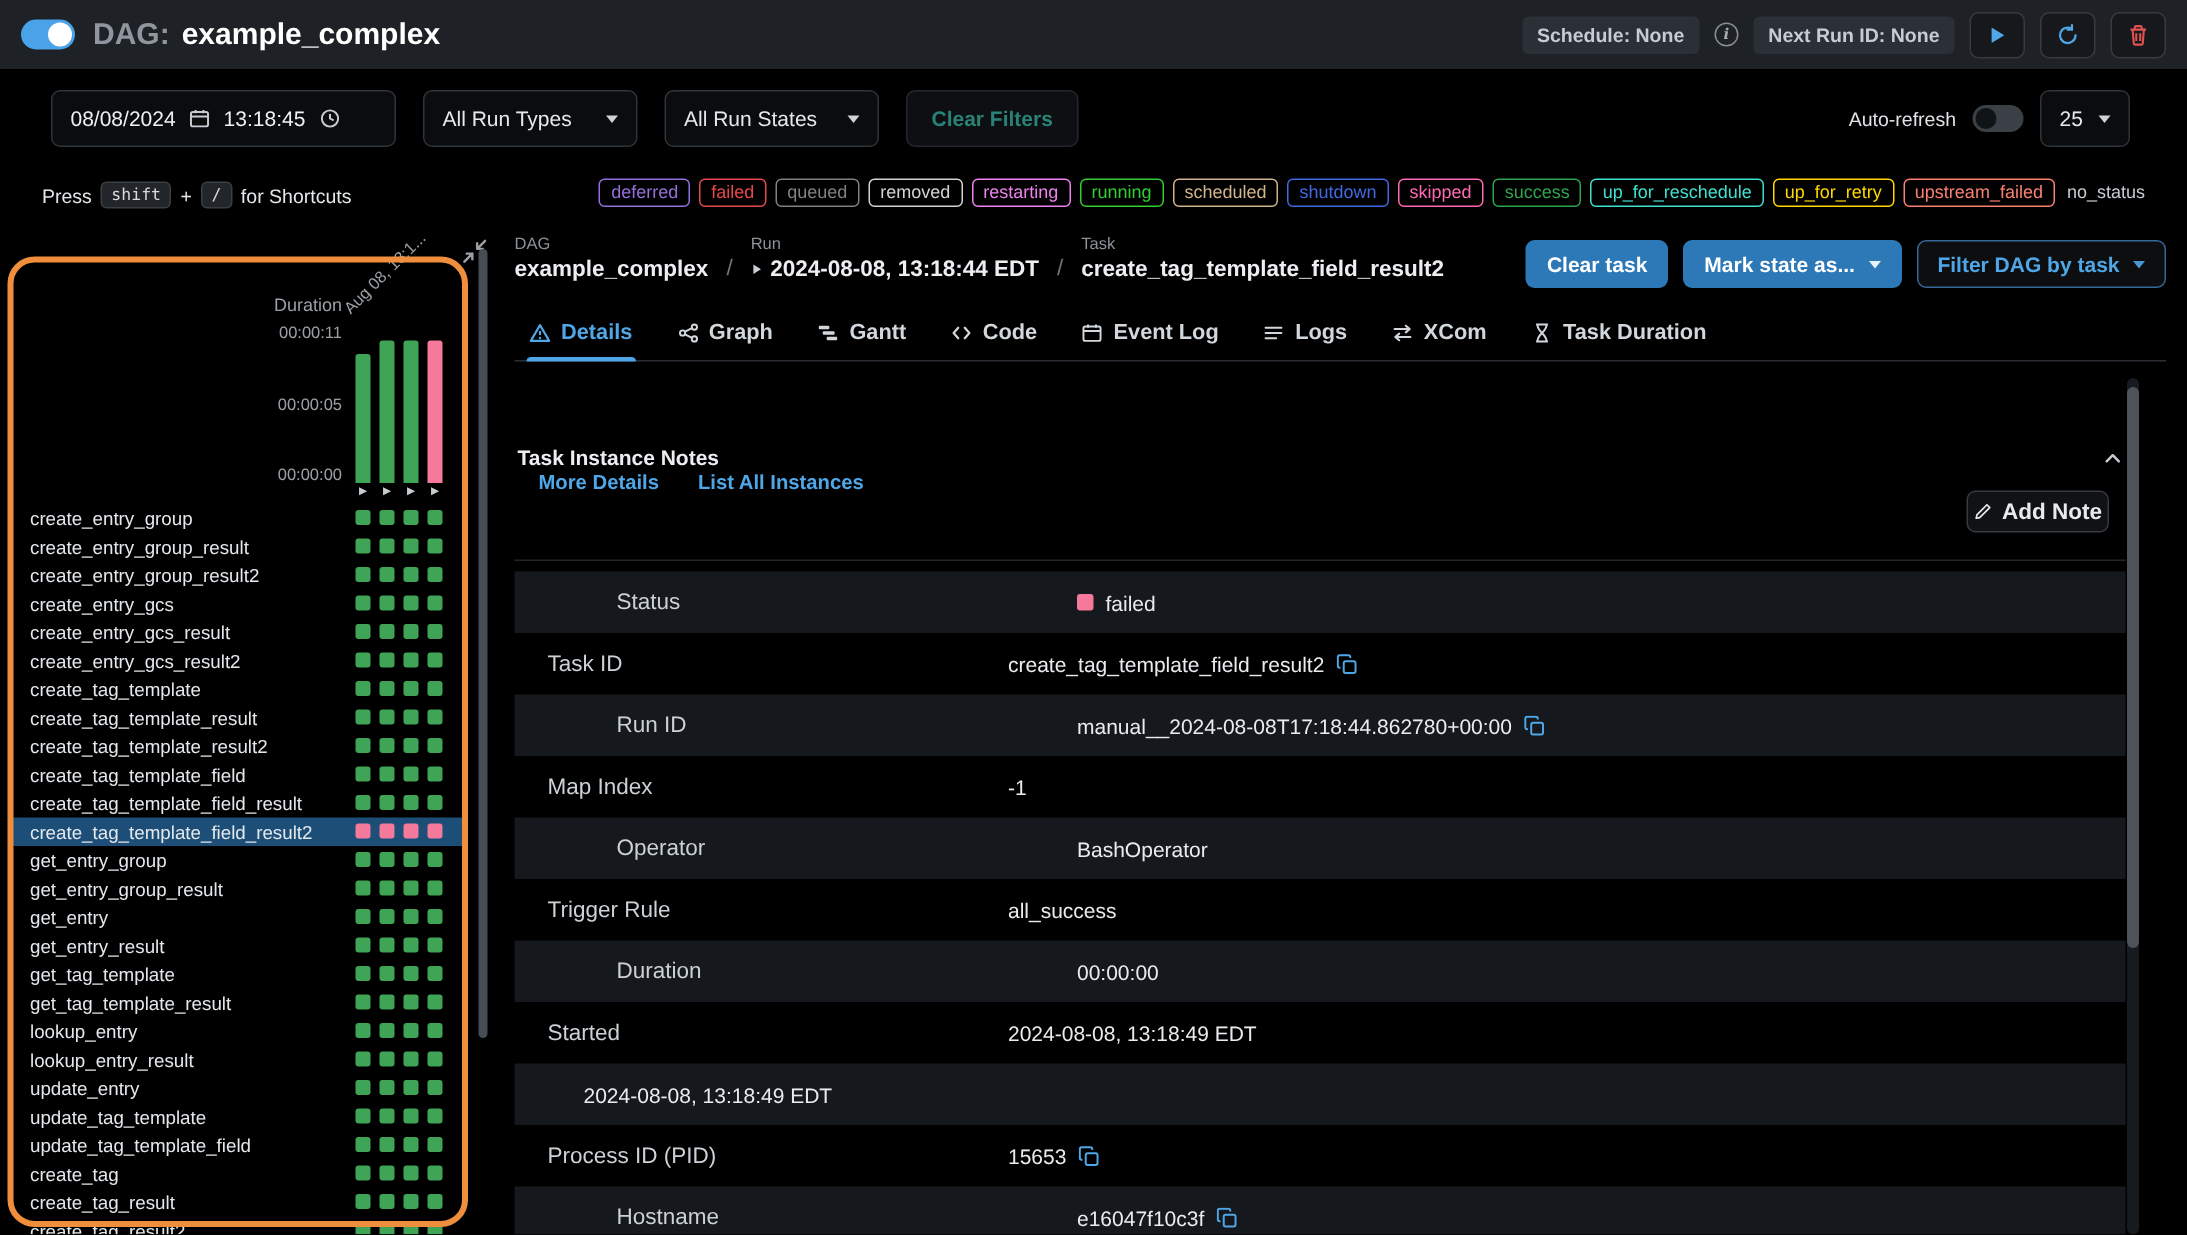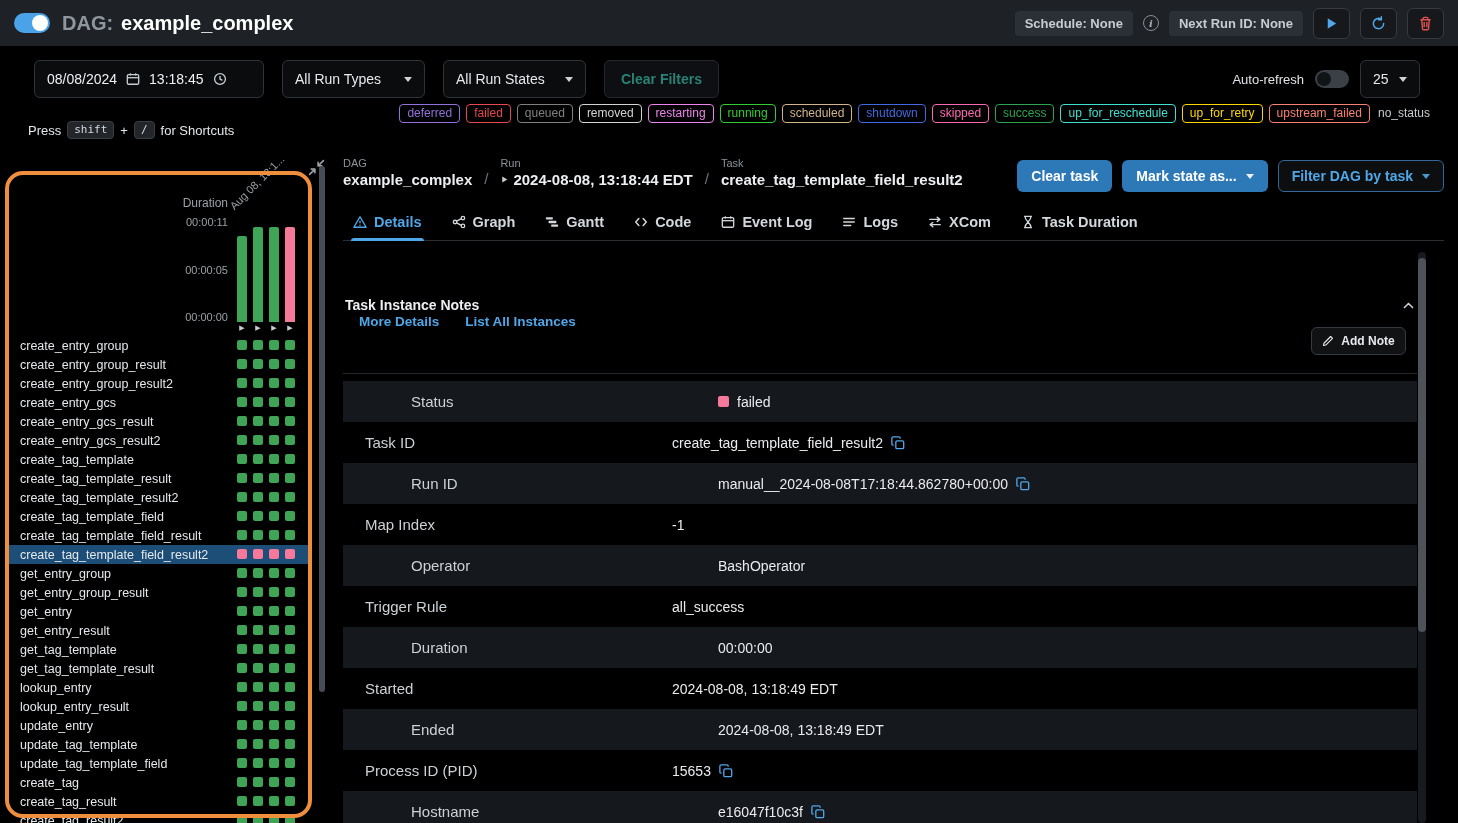--- a/index.html
+++ b/index.html
@@ -41,21 +41,21 @@
   .fb-right { margin-left:auto; display:flex; align-items:center; gap:11px; }
   .ar-label { font-size:13px; color:#dfe3e7; }
   .toggle-off { position:relative; width:34px; height:18px; border-radius:9px; background:#3a4046; cursor:pointer; }
   .toggle-off .knob { position:absolute; left:2px; top:2px; width:14px; height:14px; border-radius:50%; background:#111417; }
   .sel-pagesize { width:60px; margin-left:0; }
 
   
   #shortcuts { position:absolute; left:28px; top:121px; display:flex; align-items:center; gap:6px; font-size:13px; color:#e4e8eb; }
   kbd { background:#22262b; border:1px solid #3a3f45; border-radius:4px; padding:1px 6px 2px;
         font-family:"DejaVu Sans Mono",monospace; font-size:11px; color:#d6dade; }
-  #legend { position:absolute; right:26px; top:104px; display:flex; align-items:center; gap:6px; }
+  #legend { position:absolute; right:26px; top:119px; display:flex; align-items:center; gap:6px; }
   .legend-badge { border:1px solid; border-radius:4px; padding:1px 7px 2px; font-size:12px; cursor:pointer; }
   .legend-badge.plain { border:none; color:#c6ccd2; padding:1px 2px 2px; }
 
   
   #grid-panel { position:absolute; left:0; top:155px; width:332px; height:668px; overflow:hidden; }
   .collapse-btn { position:absolute; left:308px; top:4px; width:17px; height:17px; color:#9aa0a6; cursor:pointer; }
   .grid-scroll-thumb { position:absolute; left:319px; top:11px; width:6px; height:526px; background:#474d54; border-radius:3px; cursor:pointer; }
   .duration-label { position:absolute; left:150px; top:41px; width:78px; text-align:right; font-size:12px; color:#9aa0a6; }
   .run-date { position:absolute; left:236px; top:45px; font-size:11px; color:#9aa0a6;
               transform:rotate(-45deg); transform-origin:0 100%; white-space:nowrap; }
@@ -94,21 +94,21 @@
   .tab-icon { width:14px; height:14px; display:block; }
   .tab.active { color:#4fa7e8;justify-content:flex-end; }
   .tab.active::after { content:""; position:absolute; left:-2px; right:-2px; bottom:-1px; height:3px; background:#4fa7e8; border-radius:3px 3px 0 0; }
 
   
   #quick-links { position:absolute; left:359px; top:266px; display:flex; gap:26px;margin-top:48px; }
   .link { color:#4fa7e8; font-size:13.5px; font-weight:bold; cursor:pointer; }
   #notes-title { position:absolute; left:345px; top:297px; font-size:14px; font-weight:bold; color:#eceef1; }
   #notes-collapse { position:absolute; left:1402px; top:299px; width:13px; height:13px; color:#c6ccd2; cursor:pointer; }
   #add-note { position:absolute; left:1311px; top:327px; width:95px; height:28px; border:1px solid #363b41; border-radius:6px;
-              background:#101214; color:#e8eaed; font-size:12px; font-weight:bold;
+              background:#101214; color:#e8eaed; font-size:15px; font-weight:bold;
               display:flex; align-items:center; justify-content:center; gap:7px; cursor:pointer; }
   .pencil { width:12px; height:12px; display:block; }
   #divider { position:absolute; left:343px; top:373px; width:1074px; height:1px; background:#23272c; }
   #details-table { position:absolute; left:343px; top:381px; width:1074px; }
   .detail-row { height:41px; display:flex; align-items:center; }
   .detail-row.alt { background:#15181d;padding-left:46px; }
   .detail-label { width:329px; padding-left:22px; font-size:15px; color:#ccd1d6; }
   .detail-value { font-size:14px; color:#e9ebee; display:flex; align-items:center; gap:8px; }
   .status-square { width:11px; height:11px; border-radius:2px; display:inline-block; }
   .copy-btn { width:14px; height:14px; color:#4fa7e8; display:inline-block; cursor:pointer; }
@@ -630,21 +630,20 @@
           <span>00:00:00</span>
         </div>
       </div>
       <div class="detail-row">
         <div class="detail-label">Started</div>
         <div class="detail-value">
           <span>2024-08-08, 13:18:49 EDT</span>
         </div>
       </div>
       <div class="detail-row alt">
-        <div class="detail-label">Ended</div>
         <div class="detail-value">
           <span>2024-08-08, 13:18:49 EDT</span>
         </div>
       </div>
       <div class="detail-row">
         <div class="detail-label">Process ID (PID)</div>
         <div class="detail-value">
           <span>15653</span>
           <span class="copy-btn">
             <svg viewBox="0 0 16 16" fill="none" stroke="currentColor" stroke-width="1.5">

